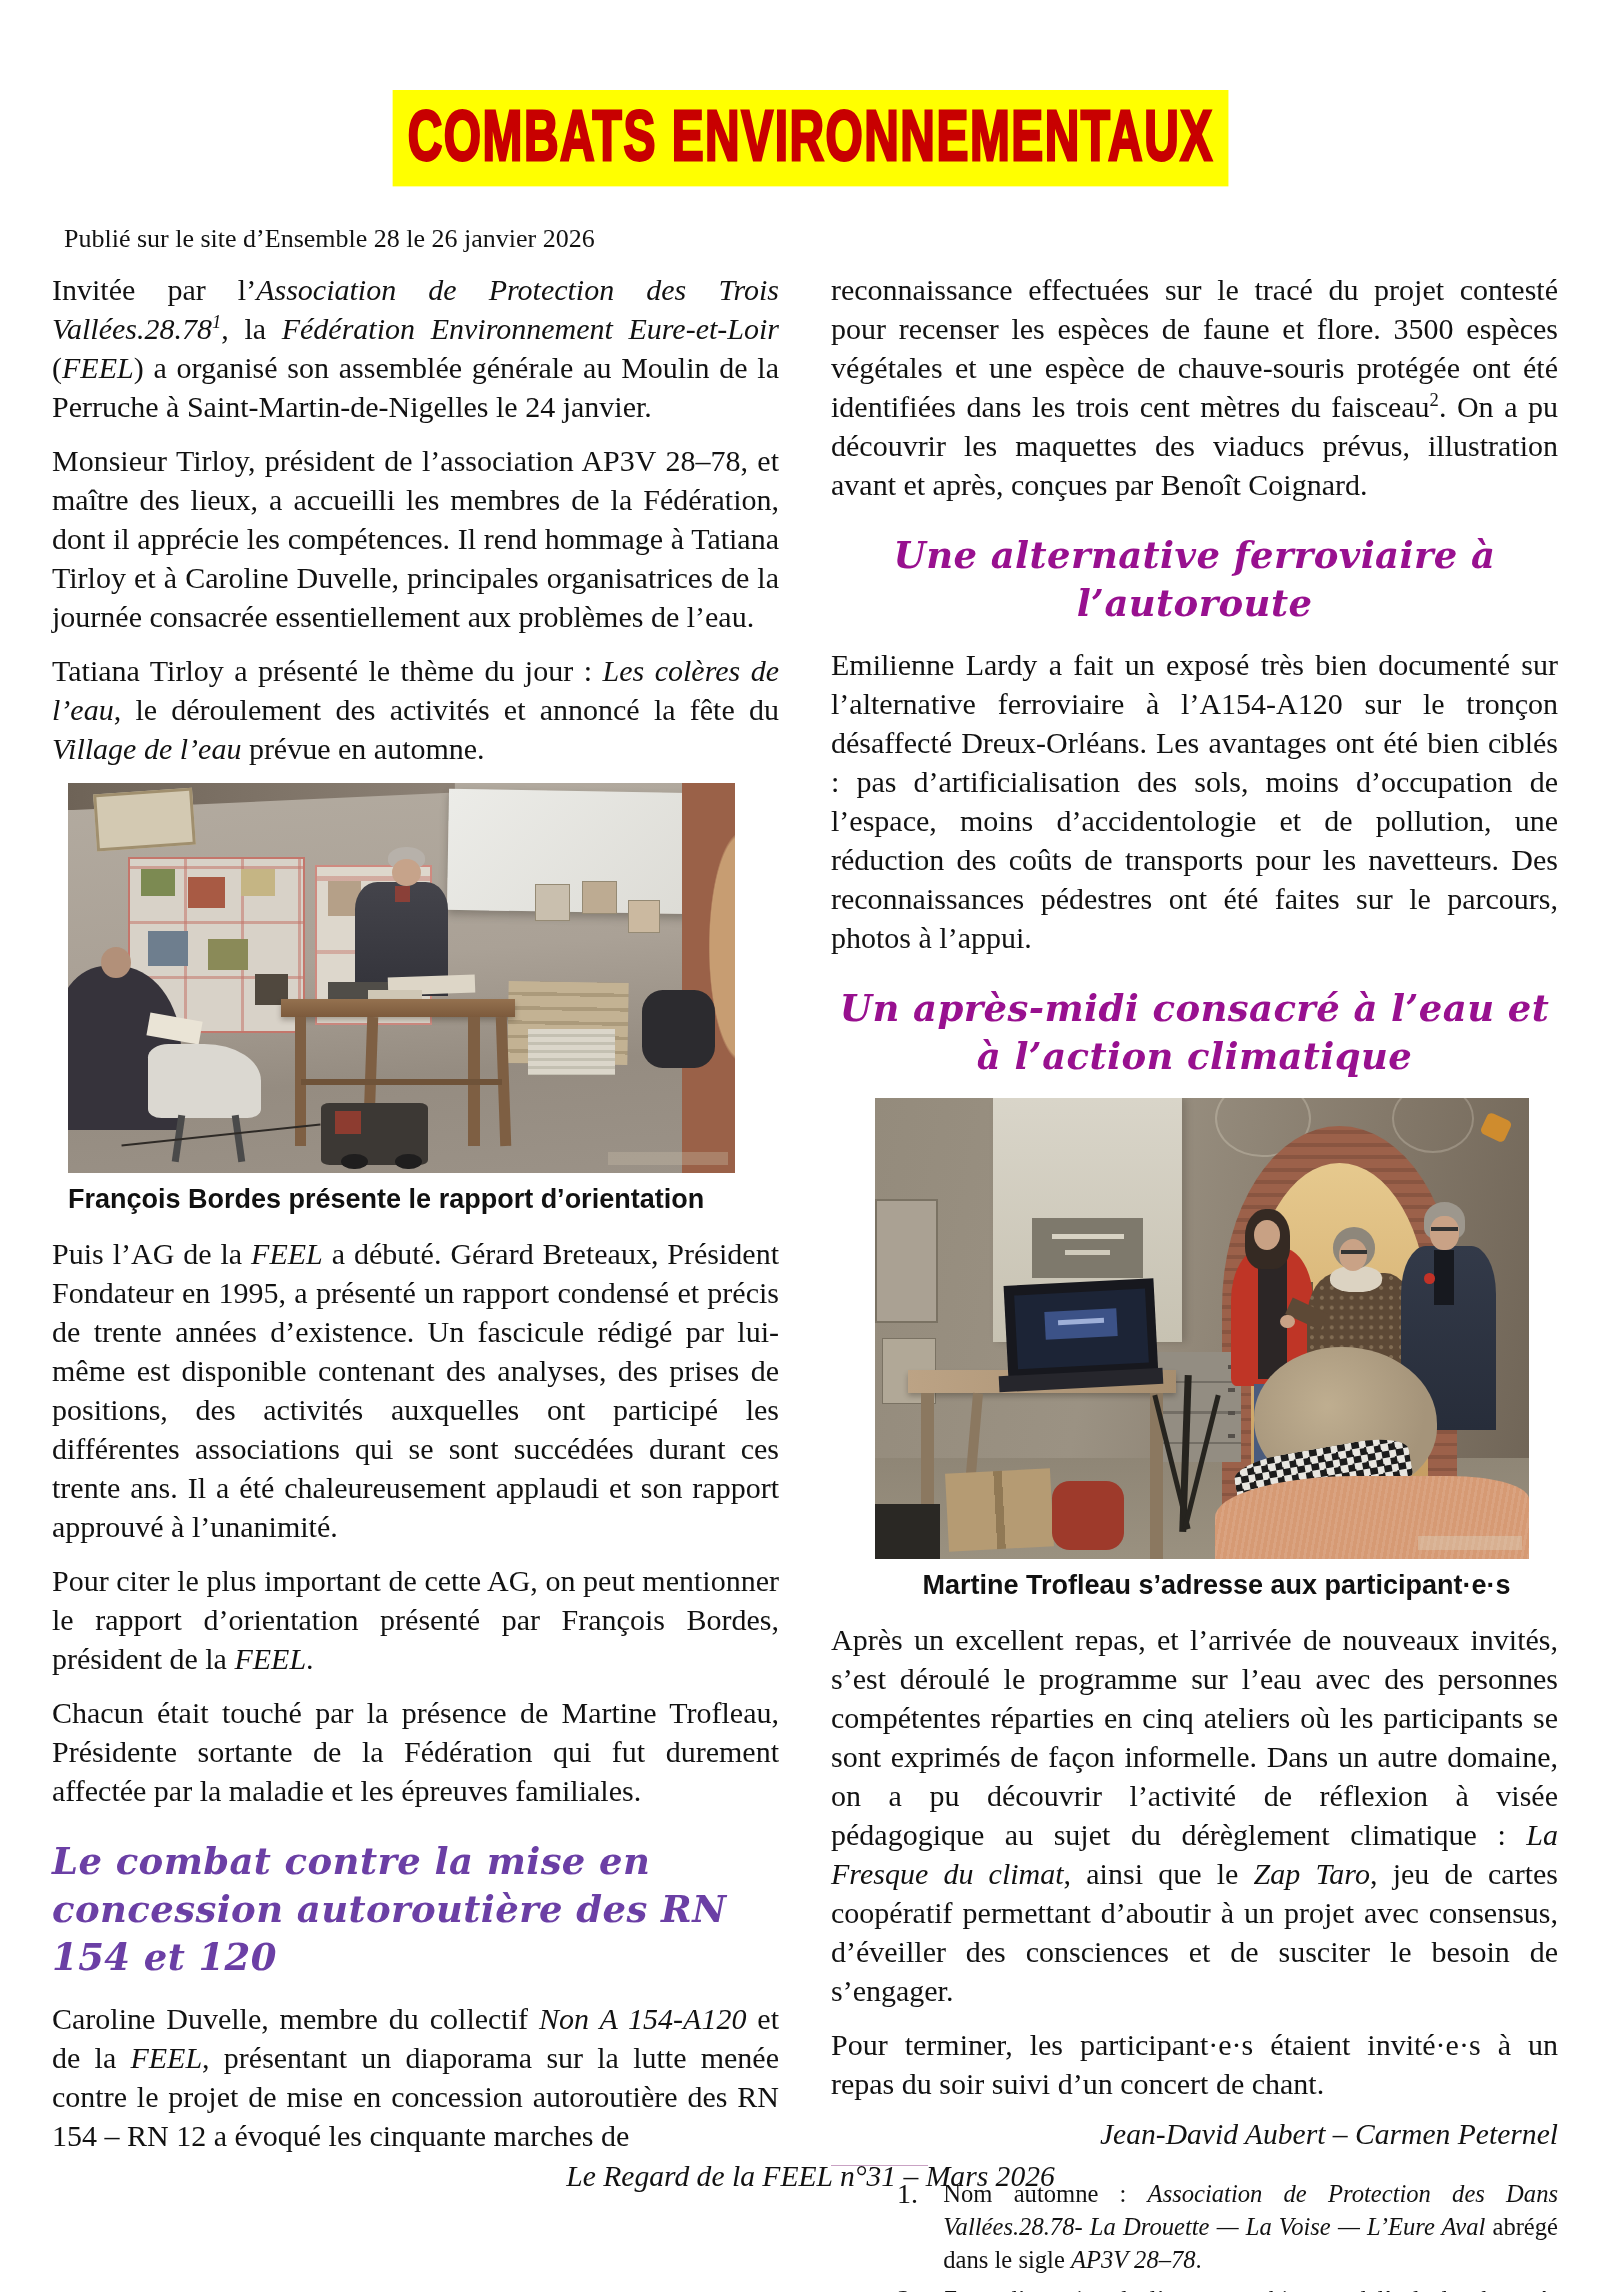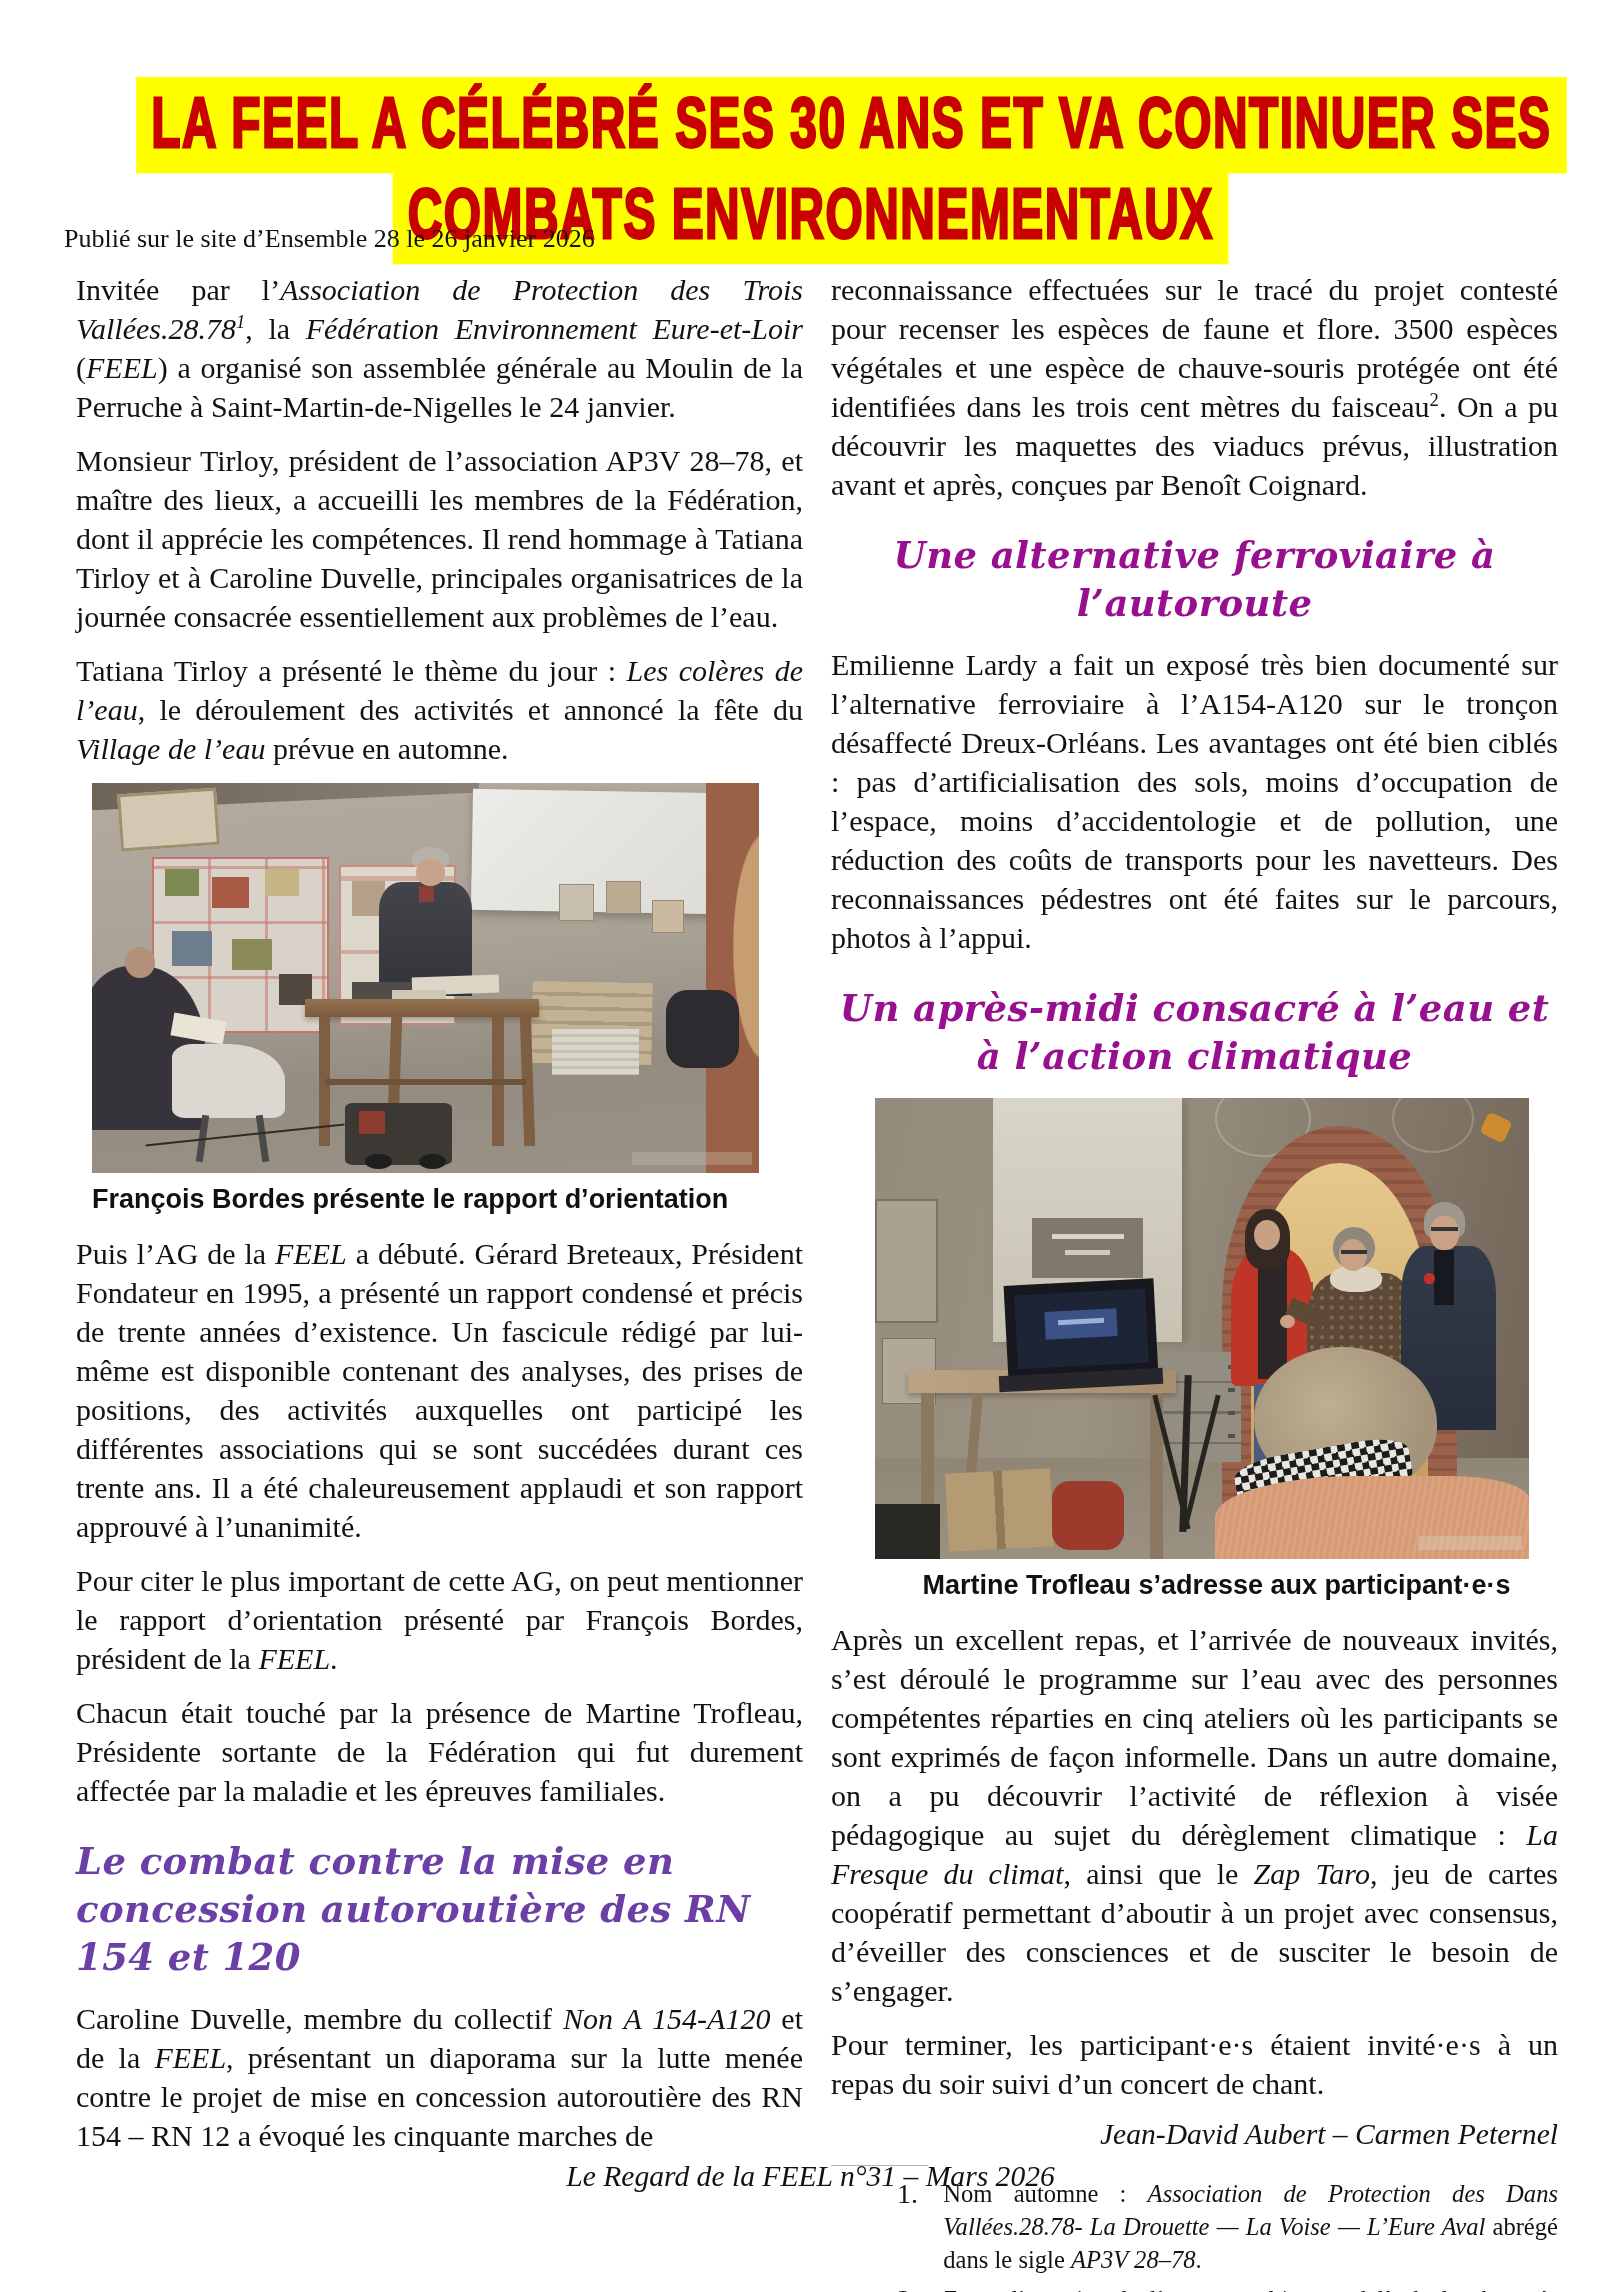--- a/index.html
+++ b/index.html
@@ -13,21 +13,21 @@
      color:var(--title-red,#c80000);font-family:"Liberation Sans",sans-serif;font-weight:bold;
      font-size:57px;letter-spacing:1.8px;padding:9px 18px 12.5px;
      -webkit-text-stroke:2.3px var(--title-red,#c80000);
      transform:scale(0.84,1.22);transform-origin:center top;white-space:nowrap;}
   .banner .bline2 .binner{margin-top:12.5px;}
 
   .published{position:absolute;left:64px;top:224px;font-size:26px;}
 
   
   .col{position:absolute;top:270px;width:727px;}
-  .col-left{left:76px;}
+  .col-left{left:52px;}
   .col-right{left:831px;}
   .col p{font-size:30px;line-height:39px;text-align:justify;margin:0 0 15px 0;}
   sup{font-size:62%;vertical-align:super;line-height:0;}
 
   .script{font-family:"DejaVu Serif",serif;font-style:italic;font-weight:bold;
           font-size:37px;line-height:48px;letter-spacing:0.4px;margin:12.5px 0 18px 0;}
   .h-center{text-align:center;}
   .magenta{color:var(--heading-magenta,#98108f);}
   .violet{color:var(--heading-violet,#6b3fa5);}
   .h-gap{margin-top:27px;}
@@ -180,21 +180,20 @@
   .p2-fgsweater{left:52%;top:82%;width:48%;height:20%;background:#d69a74;border-radius:45% 25% 0 0;
      background-image:repeating-linear-gradient(100deg,rgba(255,255,255,.09) 0 2.7px,transparent 2.7px 6.3px);}
   .p2-wm{right:1%;bottom:2%;width:16%;height:3%;background:rgba(220,210,190,.4);}
 </style>
 </head>
 <body>
 
 <div id="page">
 
   <div class="banner">
-    <span class="bline bline1"><span class="binner">LA FEEL A CÉLÉBRÉ SES 30 ANS ET VA CONTINUER SES</span></span>
     <span class="bline bline2"><span class="binner">COMBATS ENVIRONNEMENTAUX</span></span>
   </div>
 
   <div class="published">Publié sur le site d’Ensemble 28 le 26 janvier 2026</div>
 
   <div class="col col-left">
     <p><span>Invitée par l’</span><span style="font-style: italic;">Association de Protection des Trois Vallées.28.78</span><sup style="font-style: italic;">1</sup><span>, la </span><span style="font-style: italic;">Fédération Environnement Eure-et-Loir</span><span> (</span><span style="font-style: italic;">FEEL</span><span>) a organisé son assemblée générale au Moulin de la Perruche à Saint-Martin-de-Nigelles le 24 janvier.</span></p>
     <p>Monsieur Tirloy, président de l’association AP3V 28–78, et maître des lieux, a accueilli les membres de la Fédération, dont il apprécie les compétences. Il rend hommage à Tatiana Tirloy et à Caroline Duvelle, principales organisatrices de la journée consacrée essentiellement aux problèmes de l’eau.</p>
     <p><span>Tatiana Tirloy a présenté le thème du jour : </span><span style="font-style: italic;">Les colères de l’eau</span><span>, le déroulement des activités et annoncé la fête du </span><span style="font-style: italic;">Village de l’eau</span><span> prévue en automne.</span></p>
 

